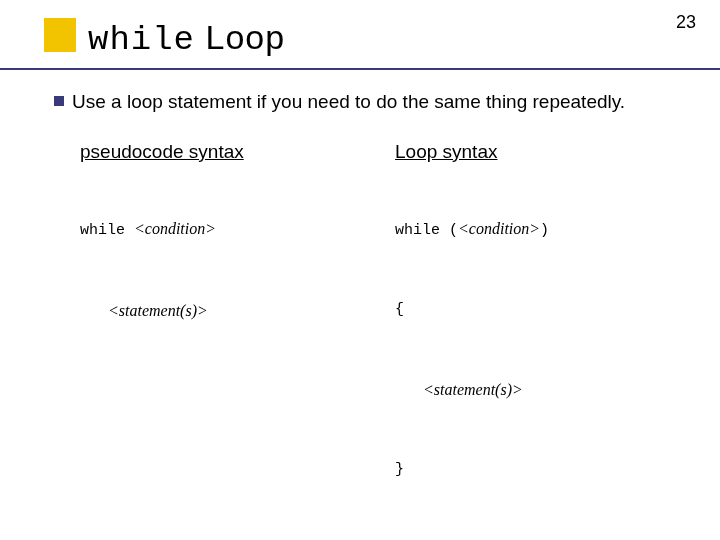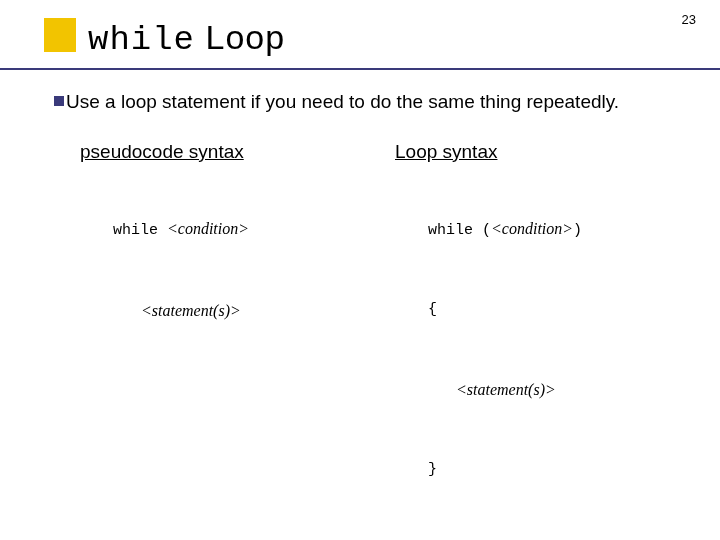--- a/index.html
+++ b/index.html
@@ -8,21 +8,21 @@
     height: 540px;
     background: #ffffff;
     font-family: Verdana, Geneva, sans-serif;
     position: relative;
     overflow: hidden;
   }
   .page-number {
     position: absolute;
     top: 12px;
     right: 24px;
-    font-size: 13px;
+    font-size: 18px;
     color: #000;
   }
   .title-area {
     position: relative;
     padding-top: 18px;
     padding-left: 44px;
     padding-bottom: 0;
   }
   .accent-block {
     position: absolute;
@@ -57,21 +57,21 @@
     border: none;
     border-top: 2px solid #3a3a7a;
     height: 0;
   }
   .content {
     padding: 30px 40px 0 54px;
   }
   .bullet-row {
     display: flex;
     align-items: flex-start;
-    gap: 2px;
+    gap: 8px;
   }
   .bullet-icon {
     width: 10px;
     height: 10px;
     background: #3a3a7a;
     margin-top: 7px;
     flex-shrink: 0;
   }
   .bullet-text {
     font-size: 19px;
@@ -89,21 +89,20 @@
   }
   .col-head {
     font-size: 19px;
     text-decoration: underline;
   }
   .code {
     font-family: "Courier New", Courier, monospace;
     font-size: 15px;
     line-height: 1.75;
     white-space: pre;
-    margin-left: 33px;
   }
   .code .kw { font-family: "Courier New", Courier, monospace; }
   .code .ital { font-style: italic; font-family: "Times New Roman", Times, serif; font-size: 16px; }
   .indent1 { padding-left: 28px; }
 </style>
 </head>
 <body>
 
 <div class="page-number">23</div>
 

